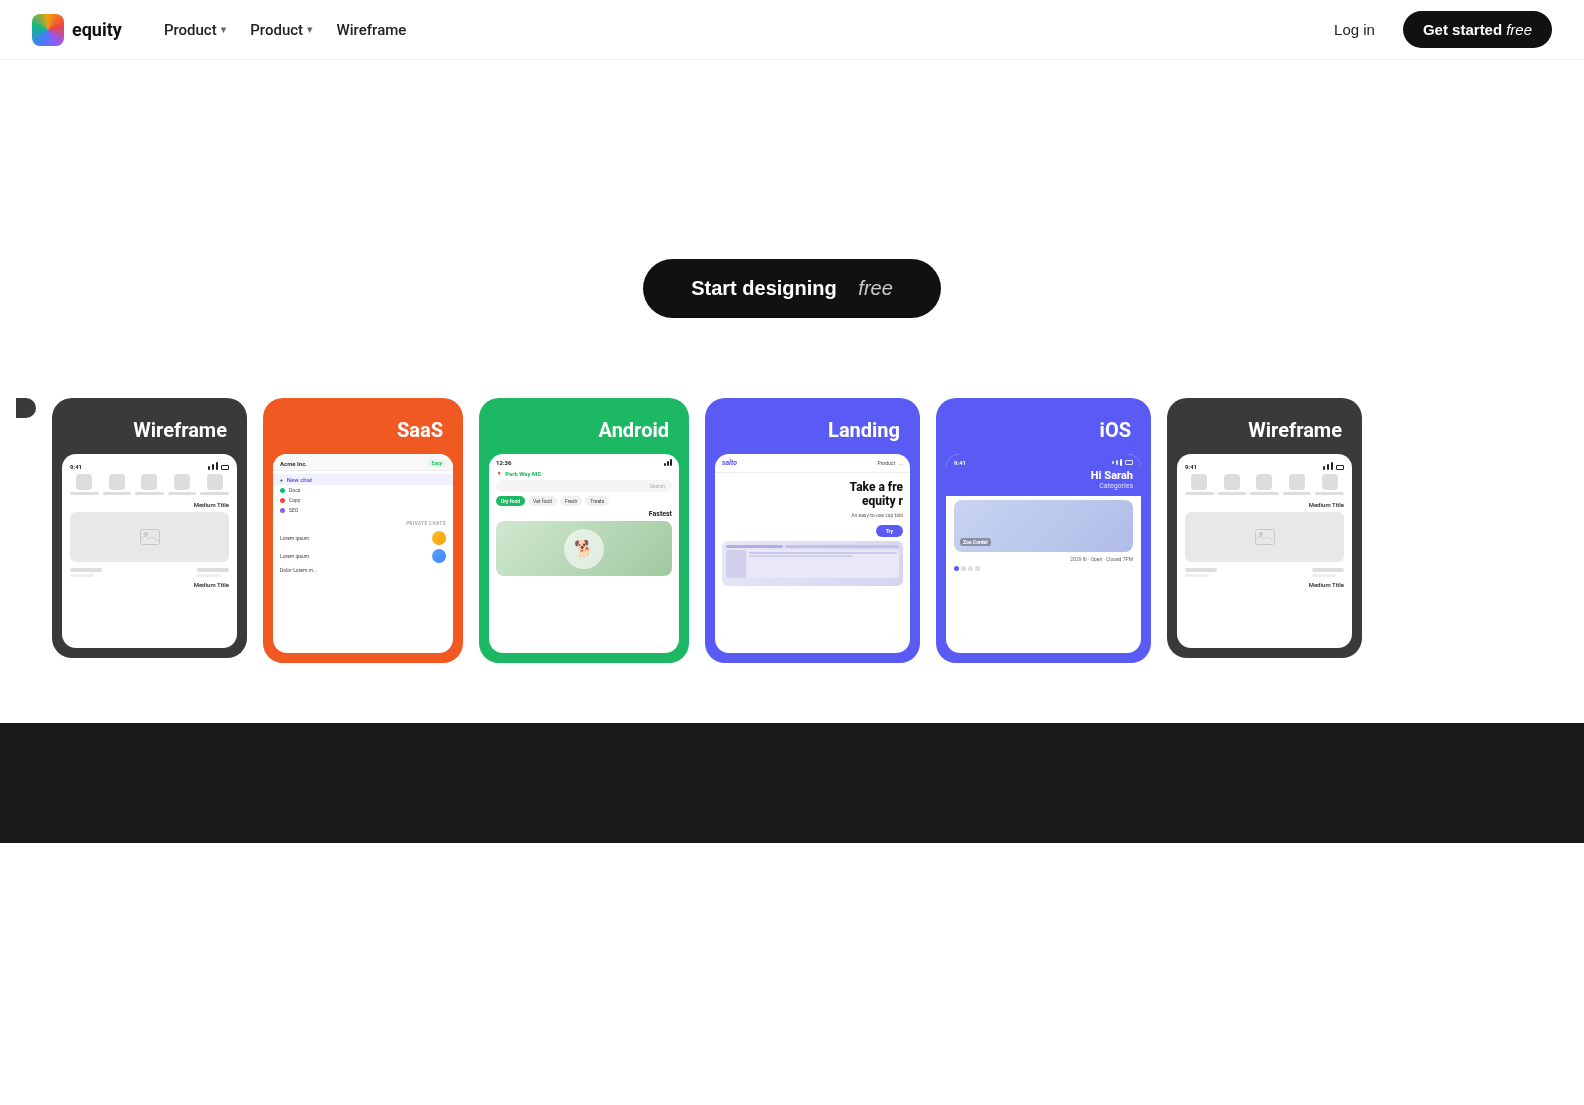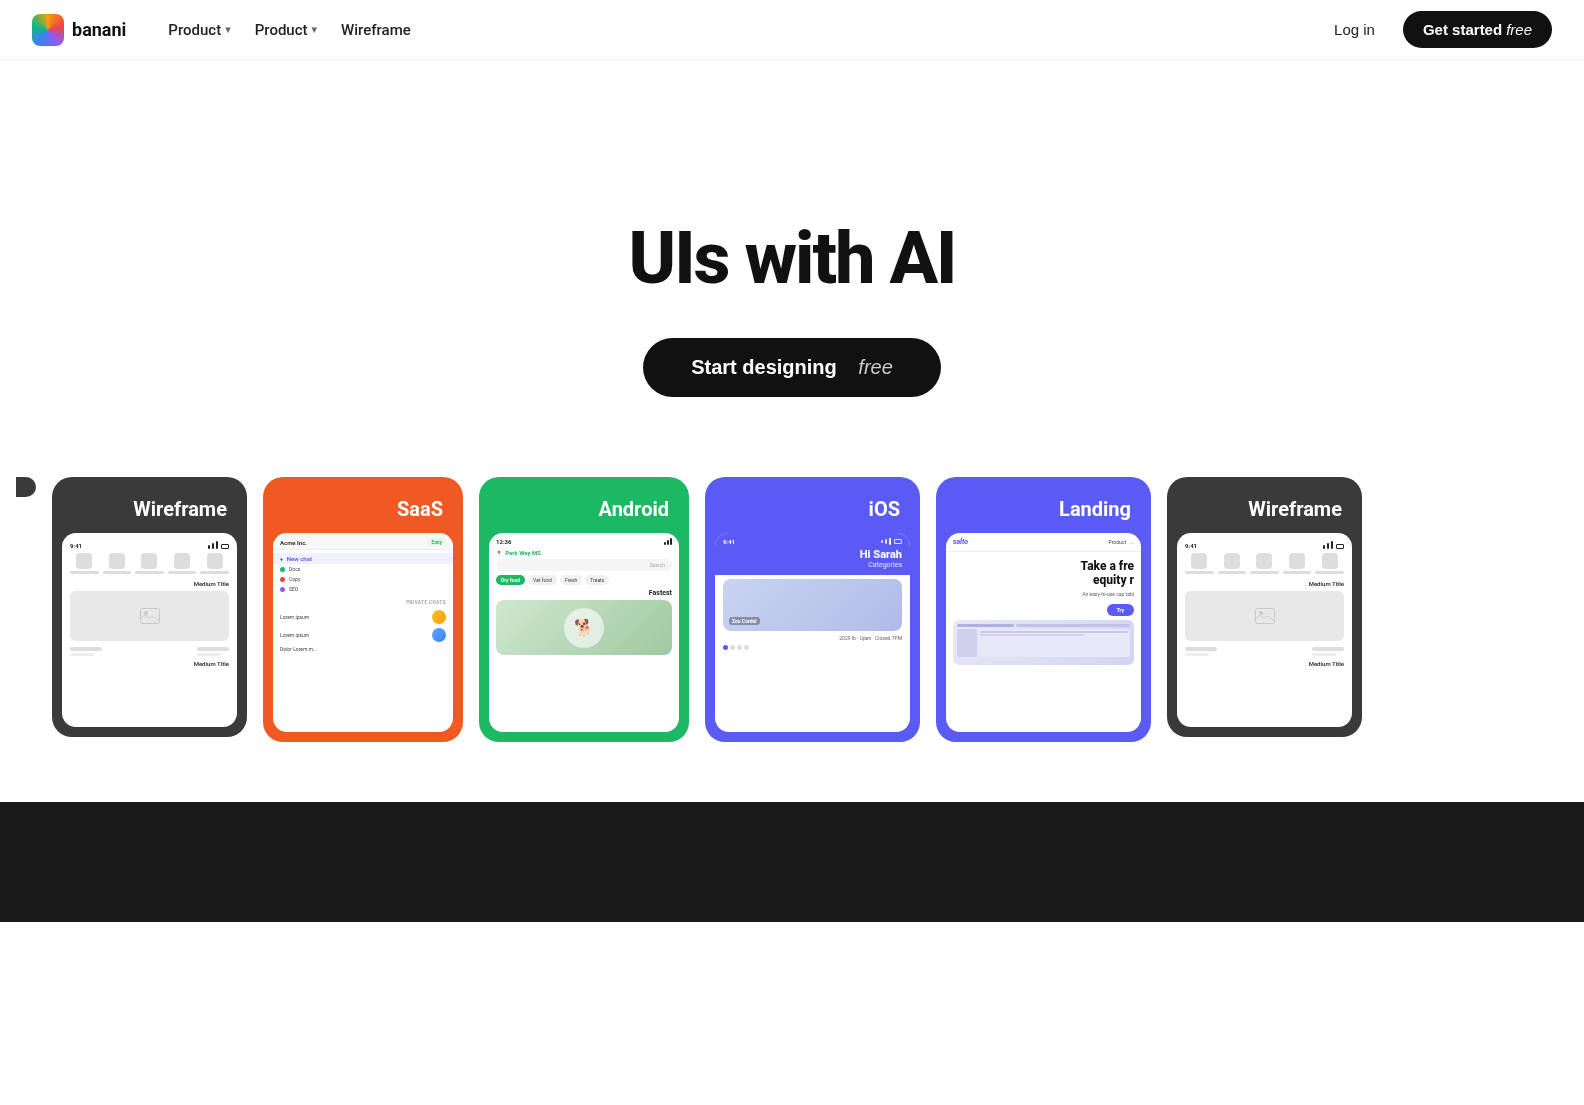--- a/index.html
+++ b/index.html
@@ -98,21 +98,21 @@
       display: flex; align-items: flex-start; padding-top: 20px;
     }
   </style>
 </head>
 <body>
 
 <nav>
   <div class="nav-left">
     <a class="logo" href="#">
       <div class="logo-icon"></div>
-      <span class="logo-text">banani</span>
+      <span class="logo-text">equity</span>
     </a>
     <div class="nav-links">
       <a class="nav-link" href="#">
         <span>Product</span>
         <span class="chevron">▾</span>
       </a>
       <a class="nav-link" href="#">
         <span>Product</span>
         <span class="chevron">▾</span>
       </a>
@@ -126,21 +126,20 @@
     <button class="cta-btn">
       <span>Get started</span>
       <span class="free-italic">free</span>
     </button>
   </div>
 </nav>
 
 <section class="hero">
   <h1 class="hero-title">
     <br>
-    <span>UIs with AI</span>
   </h1>
   <button class="hero-cta">
     <span>Start designing</span>&nbsp;<span class="free-italic">free</span>
   </button>
 </section>
 
 <section class="cards-section">
   <div class="cards-track">
 
     <div class="card-partial-left"></div>
@@ -274,20 +273,55 @@
           <div style="padding:2px 5px;background:#1db863;color:#fff;border-radius:8px;font-size:5px;font-weight:600;">Dry food</div>
           <div style="padding:2px 5px;background:#f0f0f0;color:#444;border-radius:8px;font-size:5px;">Vet food</div>
           <div style="padding:2px 5px;background:#f0f0f0;color:#444;border-radius:8px;font-size:5px;">Fresh</div>
           <div style="padding:2px 5px;background:#f0f0f0;color:#444;border-radius:8px;font-size:5px;">Treats</div>
         </div>
 
         <div style="padding:0 7px 3px;font-size:7px;font-weight:700;color:#222;">Fastest</div>
 
         <div style="margin:0 7px 4px;height:55px;background:linear-gradient(135deg,#d0e8d0,#a0c8a0);border-radius:8px;overflow:hidden;display:flex;align-items:center;justify-content:center;">
           <div style="width:40px;height:40px;border-radius:50%;background:rgba(255,255,255,0.6);display:flex;align-items:center;justify-content:center;font-size:16px;">🐕</div>
+        </div>
+      </div>
+    </div>
+
+    <div class="card card-landing" style="width:215px; height:265px;">
+      <div class="card-label">Landing</div>
+      <div class="card-inner" style="padding:0;overflow:hidden;">
+
+        <div style="display:flex;justify-content:space-between;align-items:center;padding:5px 7px;border-bottom:1px solid #eee;">
+          <span style="font-size:7px;font-weight:800;color:#5a5af5;font-style:italic;">salto</span>
+          <div style="display:flex;gap:4px;align-items:center;">
+            <span style="font-size:5px;color:#444;">Product</span>
+            <span style="font-size:5px;color:#444;">...</span>
+          </div>
+        </div>
+
+        <div style="padding:8px 7px 4px;">
+          <div style="font-size:12px;font-weight:800;color:#111;line-height:1.15;">Take a fre<br>equity r</div>
+          <div style="font-size:5px;color:#666;margin-top:3px;">An easy-to-use cap tabl</div>
+          
+          <div style="margin-top:5px;background:#5a5af5;color:#fff;border-radius:8px;padding:3px 10px;font-size:5px;font-weight:700;display:inline-block;">Try</div>
+        </div>
+
+        <div style="margin:0 7px 6px;height:45px;background:linear-gradient(135deg,#e8e8f8,#d4d4f0);border-radius:6px;overflow:hidden;padding:4px;">
+          <div style="display:flex;gap:2px;margin-bottom:2px;">
+            <div style="height:3px;background:#b0b0e0;border-radius:2px;flex:1;"></div>
+            <div style="height:3px;background:#c0c0e8;border-radius:2px;flex:2;"></div>
+          </div>
+          <div style="display:flex;gap:1px;">
+            <div style="width:20px;background:#d0d0ec;border-radius:2px;height:28px;"></div>
+            <div style="flex:1;background:#e8e8f8;border-radius:2px;height:28px;padding:2px;">
+              <div style="height:2px;background:#c8c8e8;border-radius:1px;margin-bottom:1px;"></div>
+              <div style="height:2px;background:#d0d0ee;border-radius:1px;margin-bottom:1px;width:70%;"></div>
+            </div>
+          </div>
         </div>
       </div>
     </div>
 
     <div class="card card-ios" style="width:215px; height:265px;">
       <div class="card-label">iOS</div>
       <div class="card-inner" style="padding:0;overflow:hidden;">
 
         <div style="background:#5a5af5;padding:5px 8px 0;">
           <div style="display:flex;justify-content:space-between;align-items:center;">
@@ -315,55 +349,20 @@
           <div style="display:flex;gap:2px;margin-bottom:4px;">
             <div style="width:5px;height:5px;border-radius:50%;background:#5a5af5;"></div>
             <div style="width:5px;height:5px;border-radius:50%;background:#ddd;"></div>
             <div style="width:5px;height:5px;border-radius:50%;background:#ddd;"></div>
             <div style="width:5px;height:5px;border-radius:50%;background:#ddd;"></div>
           </div>
         </div>
       </div>
     </div>
 
-    <div class="card card-landing" style="width:215px; height:265px;">
-      <div class="card-label">Landing</div>
-      <div class="card-inner" style="padding:0;overflow:hidden;">
-
-        <div style="display:flex;justify-content:space-between;align-items:center;padding:5px 7px;border-bottom:1px solid #eee;">
-          <span style="font-size:7px;font-weight:800;color:#5a5af5;font-style:italic;">salto</span>
-          <div style="display:flex;gap:4px;align-items:center;">
-            <span style="font-size:5px;color:#444;">Product</span>
-            <span style="font-size:5px;color:#444;">...</span>
-          </div>
-        </div>
-
-        <div style="padding:8px 7px 4px;">
-          <div style="font-size:12px;font-weight:800;color:#111;line-height:1.15;">Take a fre<br>equity r</div>
-          <div style="font-size:5px;color:#666;margin-top:3px;">An easy-to-use cap tabl</div>
-          
-          <div style="margin-top:5px;background:#5a5af5;color:#fff;border-radius:8px;padding:3px 10px;font-size:5px;font-weight:700;display:inline-block;">Try</div>
-        </div>
-
-        <div style="margin:0 7px 6px;height:45px;background:linear-gradient(135deg,#e8e8f8,#d4d4f0);border-radius:6px;overflow:hidden;padding:4px;">
-          <div style="display:flex;gap:2px;margin-bottom:2px;">
-            <div style="height:3px;background:#b0b0e0;border-radius:2px;flex:1;"></div>
-            <div style="height:3px;background:#c0c0e8;border-radius:2px;flex:2;"></div>
-          </div>
-          <div style="display:flex;gap:1px;">
-            <div style="width:20px;background:#d0d0ec;border-radius:2px;height:28px;"></div>
-            <div style="flex:1;background:#e8e8f8;border-radius:2px;height:28px;padding:2px;">
-              <div style="height:2px;background:#c8c8e8;border-radius:1px;margin-bottom:1px;"></div>
-              <div style="height:2px;background:#d0d0ee;border-radius:1px;margin-bottom:1px;width:70%;"></div>
-            </div>
-          </div>
-        </div>
-      </div>
-    </div>
-
     <div class="card card-wireframe2" style="width:195px; height:260px;">
       <div class="card-label">Wireframe</div>
       <div class="card-inner" style="padding:8px;">
 
         <div style="display:flex;justify-content:space-between;align-items:center;margin-bottom:4px;">
           <span style="font-size:6px;font-weight:700;color:#222;">9:41</span>
           <div style="display:flex;gap:2px;align-items:flex-end;">
             <div style="width:2px;height:4px;background:#222;border-radius:1px;"></div>
             <div style="width:2px;height:6px;background:#222;border-radius:1px;"></div>
             <div style="width:2px;height:8px;background:#222;border-radius:1px;"></div>

